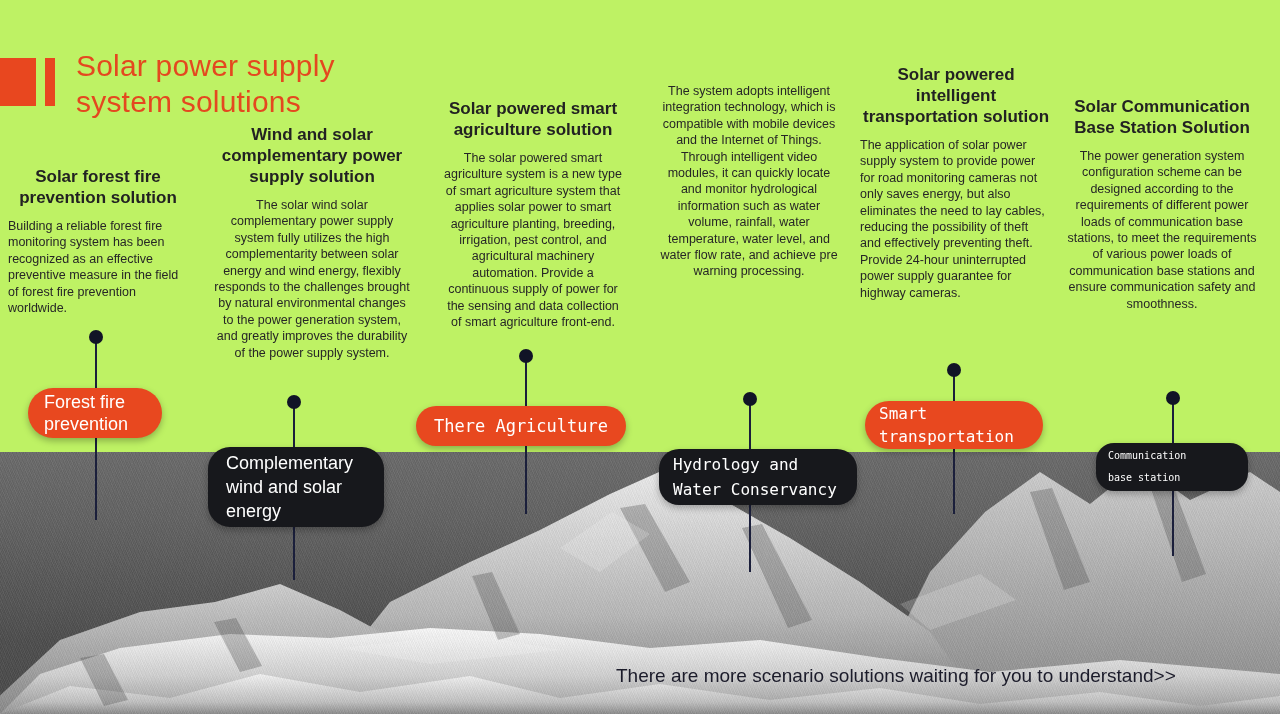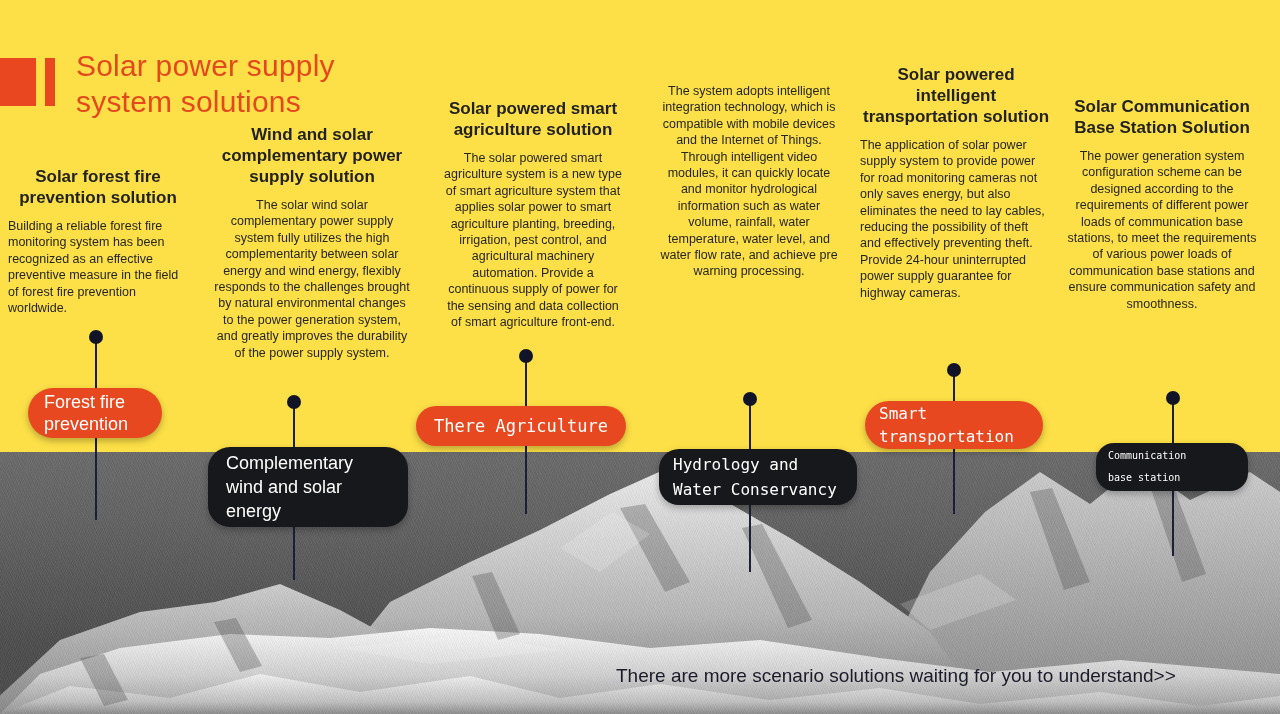--- a/index.html
+++ b/index.html
@@ -2,21 +2,21 @@
 <html><head>
 <meta charset="utf-8">
 <style>
   html,body{margin:0;padding:0;}
   body{
     width:1280px;height:714px;overflow:hidden;
     background:#f2f2f2;
     font-family:"Liberation Sans", sans-serif;
     position:relative;
   }
-  #stage{position:relative;width:1280px;height:714px;background:#fde047;overflow:hidden;}
+  #stage{position:relative;width:1280px;height:714px;background:#bef264;overflow:hidden;}
 
   
   .photo{
     position:absolute;left:0;top:452px;width:1280px;height:262px;
     overflow:hidden;
     background:#5d5d5d;
   }
   .photo .sky{
     position:absolute;inset:0;
     background:linear-gradient(180deg,#6b6b6b 0%,#636363 26%,#585858 50%,#4e4e4e 72%,#4a4a4a 100%);
@@ -81,21 +81,21 @@
   }
   .pill.orange{background:#e8481f;}
   .pill.dark{background:#17181c;}
   .pill .txt{white-space:pre-line;display:block;width:100%;}
   .pill.sans .txt{font-family:"Liberation Sans",sans-serif;}
   .pill.mono .txt{font-family:"DejaVu Sans Mono","Liberation Mono",monospace;}
 
   #pill0{left:28px; top:388px; width:134px;height:50px;padding:12px 16px;}
   #pill0 .txt{font-size:18px;line-height:22px;text-align:left;}
 
-  #pill1{left:208px;top:447px;width:200px;height:80px;padding:0 18px;border-radius:22px;justify-content:flex-end;}
+  #pill1{left:208px;top:447px;width:176px;height:80px;padding:0 18px;border-radius:22px;justify-content:flex-end;}
   #pill1 .txt{font-size:18px;line-height:24px;text-align:left;}
 
   #pill2{left:416px;top:406px;width:210px;height:40px;padding:0 16px;justify-content:center;}
   #pill2 .txt{font-size:17px;line-height:20px;text-align:center;}
 
   #pill3{left:659px;top:449px;width:198px;height:56px;padding:0 14px;border-radius:20px;}
   #pill3 .txt{font-size:16px;line-height:25px;text-align:left;}
 
   #pill4{left:865px;top:401px;width:178px;height:48px;padding:16px 14px;}
   #pill4 .txt{font-size:16px;line-height:23px;text-align:left;}

